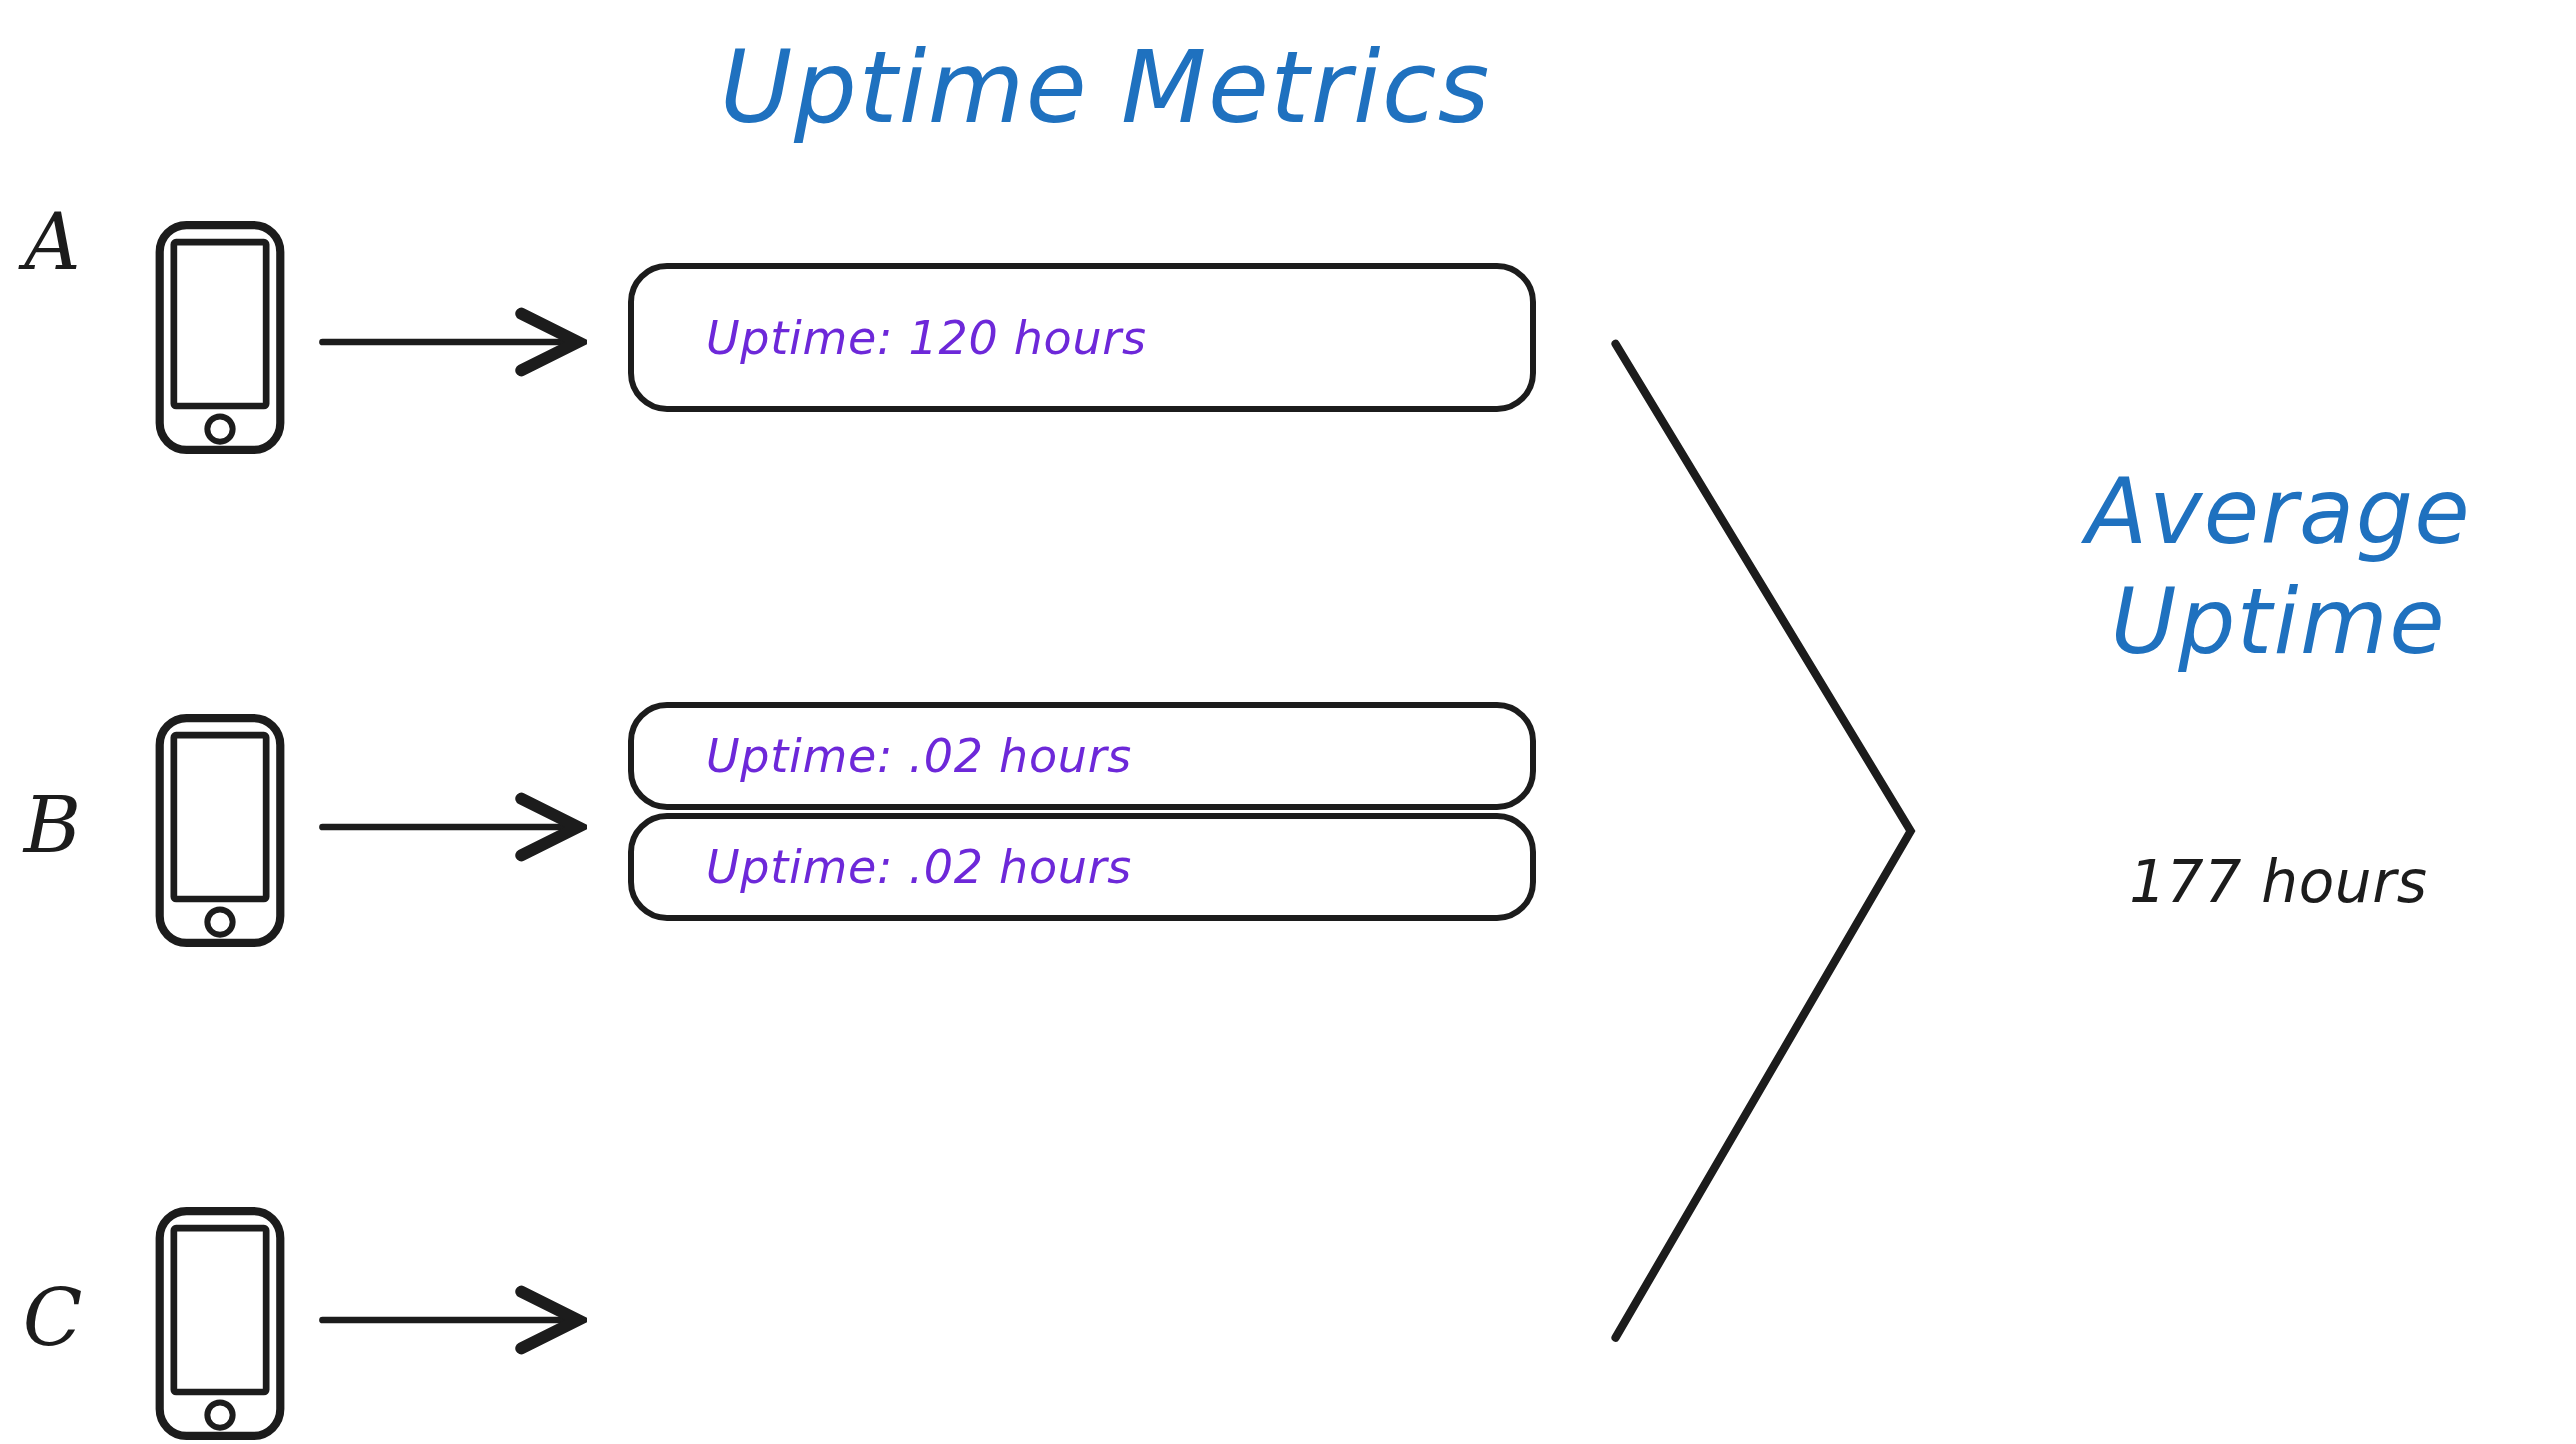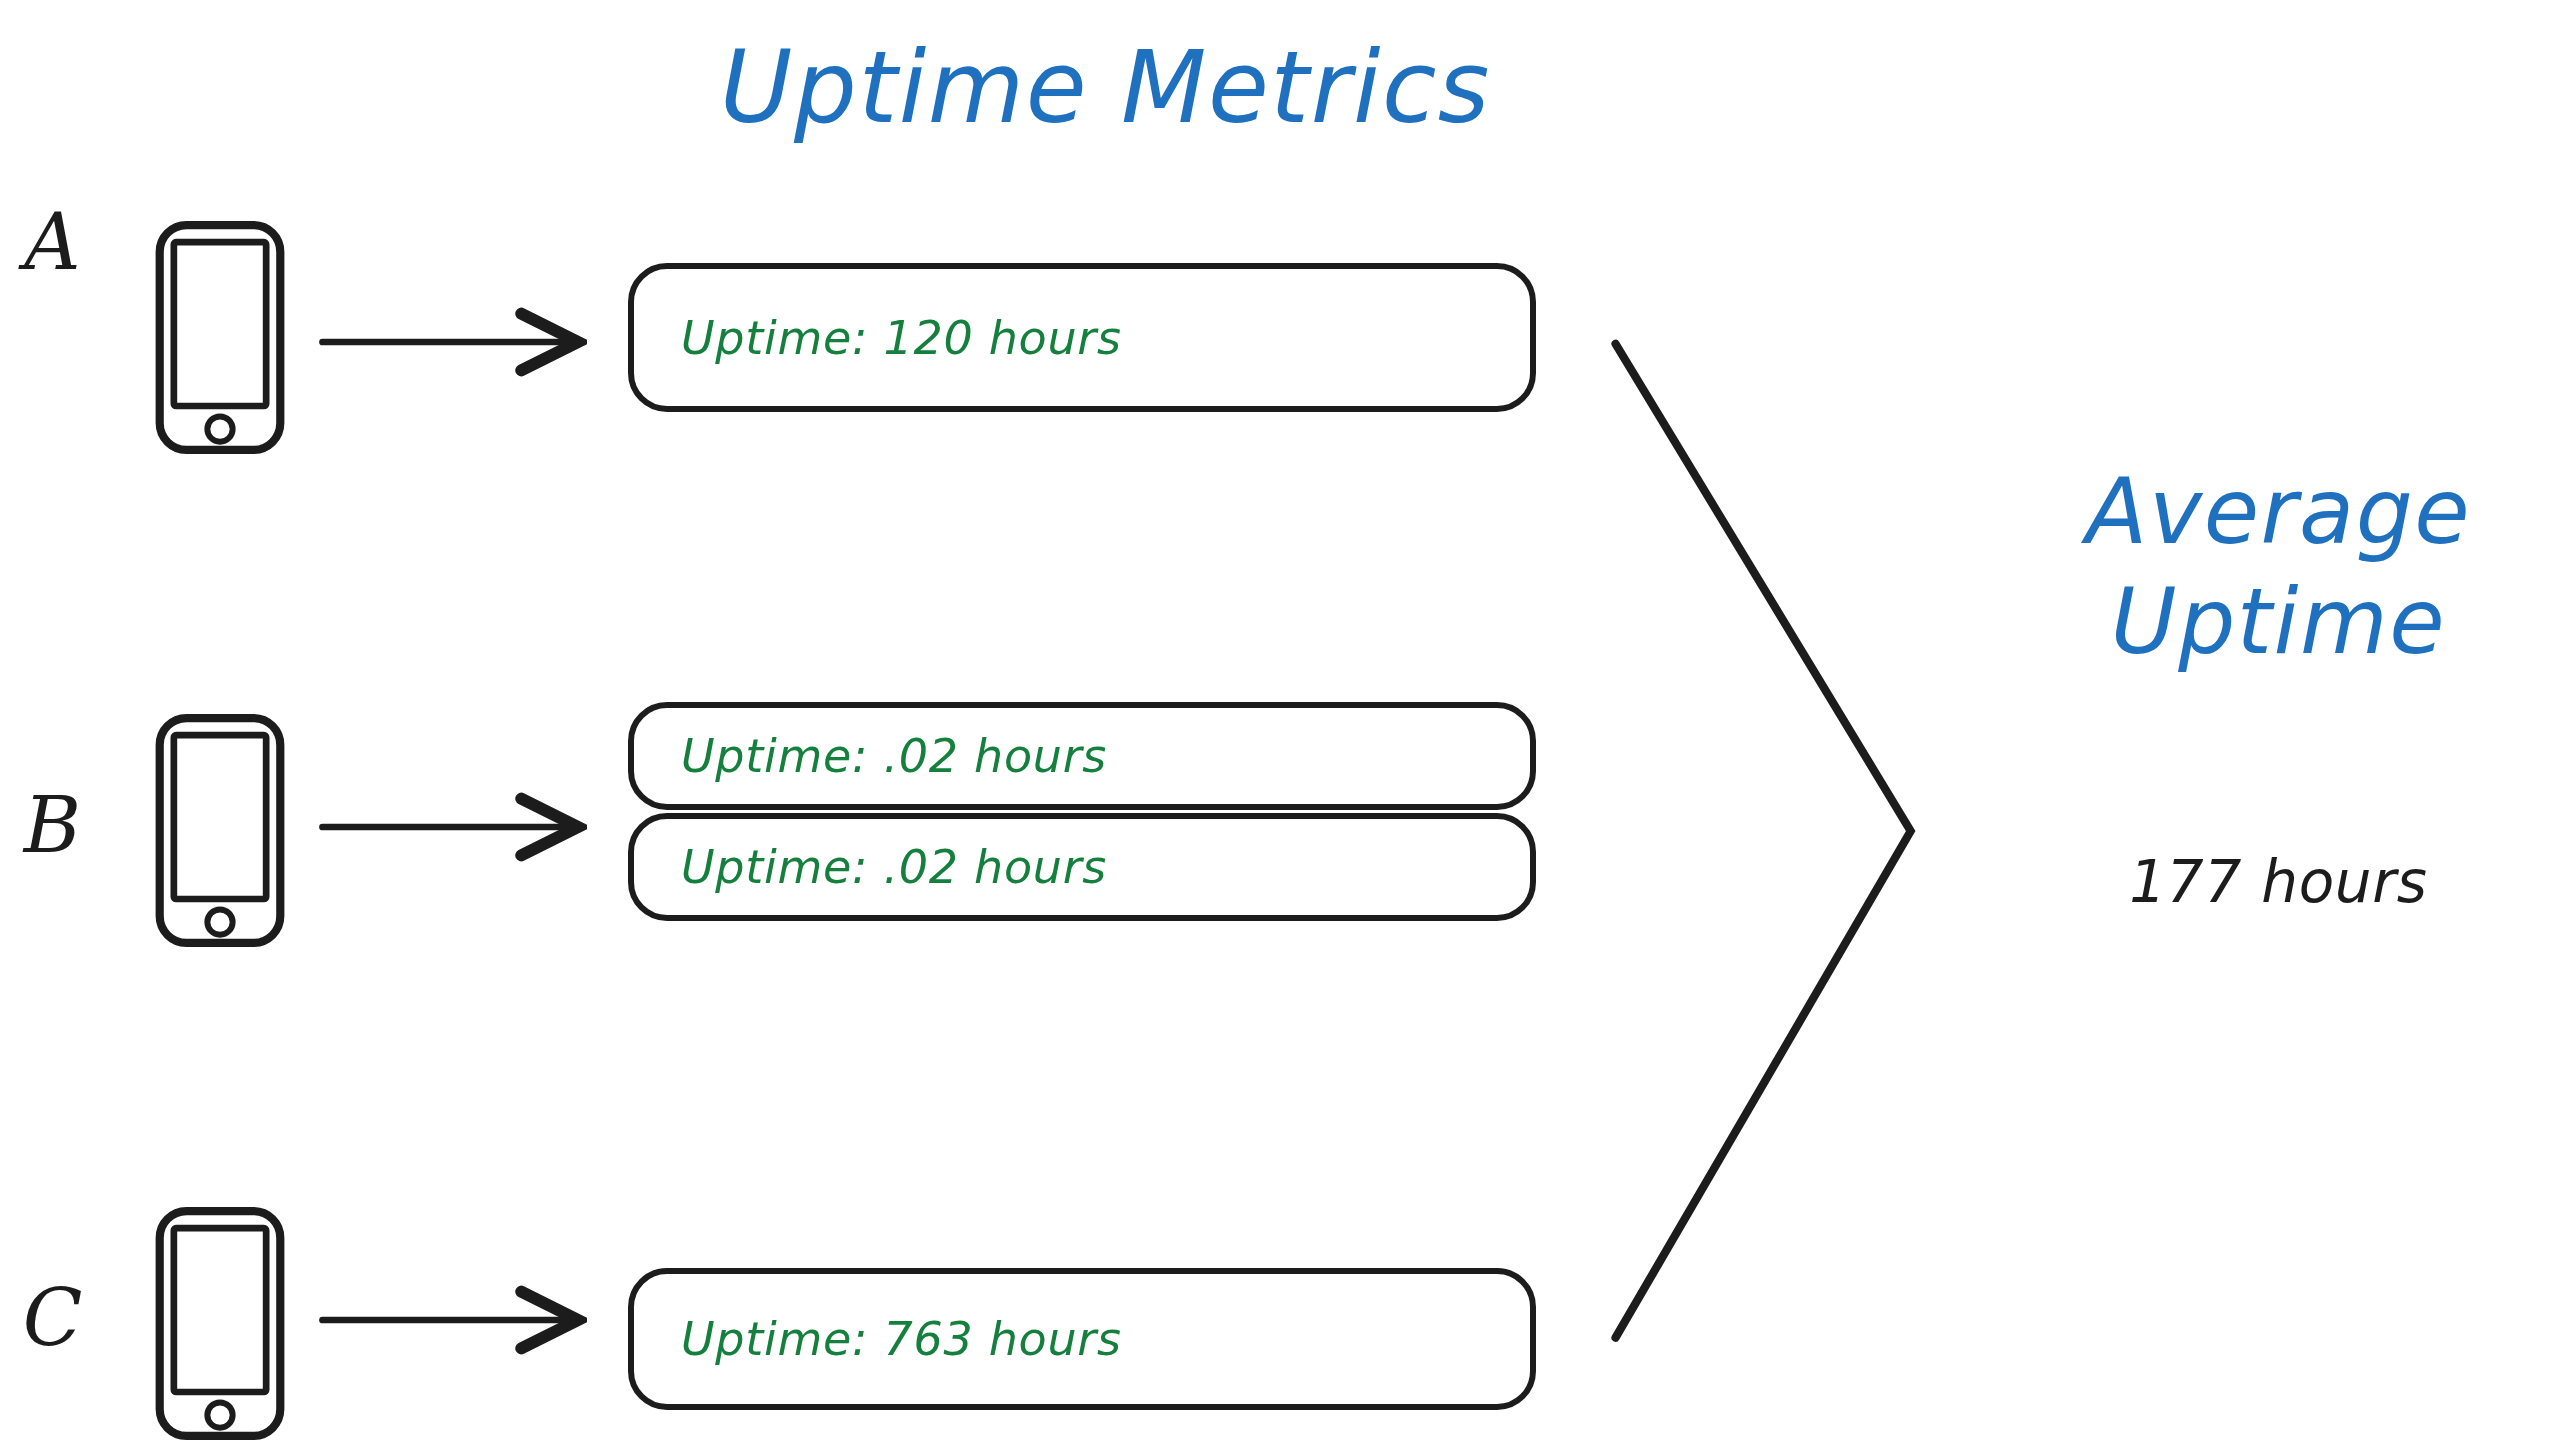--- a/index.html
+++ b/index.html
@@ -59,26 +59,26 @@
   .metric-box {
     position: absolute;
     box-sizing: border-box;
     border: 6.7px solid #1c1c1c;
     border-radius: 39px;
     background: #ffffff;
     display: flex;
     align-items: center;
   }
   .metric-box .metric-text {
-    padding-left: 47px;
+    padding-left: 72px;
     font-family: "DejaVu Sans", sans-serif;
     font-size: 46px;
     font-style: italic;
     letter-spacing: 0.7px;
-    color: #15803d;
+    color: #6d28d9;
     white-space: nowrap;
   }
   
   .chevron {
     position: absolute;
     left: 1584px;
     top: 299px;
   }
   
   .result-title {
@@ -160,23 +160,20 @@
     <rect x="9" y="9" width="162" height="302" rx="36" ry="36" fill="#ffffff" stroke="#1c1c1c" stroke-width="11"></rect>
     <rect x="28" y="32" width="124" height="220" rx="3" ry="3" fill="#ffffff" stroke="#1c1c1c" stroke-width="9"></rect>
     <circle cx="90" cy="283" r="17" fill="#ffffff" stroke="#1c1c1c" stroke-width="8"></circle>
   </svg>
 
   <svg class="arrow" style="left:318px; top:1266px;" width="269" height="90" viewBox="0 0 360 120">
     <line x1="6" y1="60" x2="340" y2="60" stroke="#1c1c1c" stroke-width="9" stroke-linecap="round"></line>
     <polyline points="272,22 348,60 272,98" fill="none" stroke="#1c1c1c" stroke-width="16" stroke-linecap="round" stroke-linejoin="miter"></polyline>
   </svg>
 
-  <div class="metric-box" style="left:628px; top:1259px; width:908px; height:142px;">
-    <span class="metric-text">Uptime: 763 hours</span>
-  </div>
 
   <svg class="chevron" width="359" height="1061" viewBox="0 0 480 1420">
     <polyline points="42,48 437,700 42,1378" fill="none" stroke="#1c1c1c" stroke-width="11" stroke-linecap="round" stroke-linejoin="miter"></polyline>
   </svg>
 
   <div class="result-title">
     <div>Average</div>
     <div>Uptime</div>
   </div>
 

